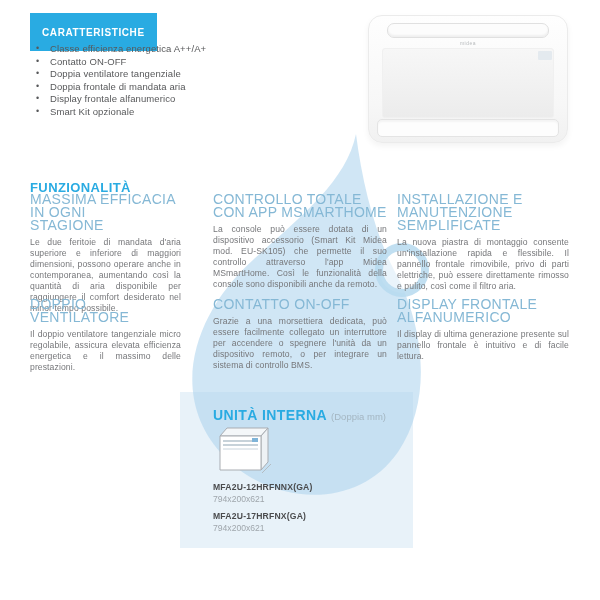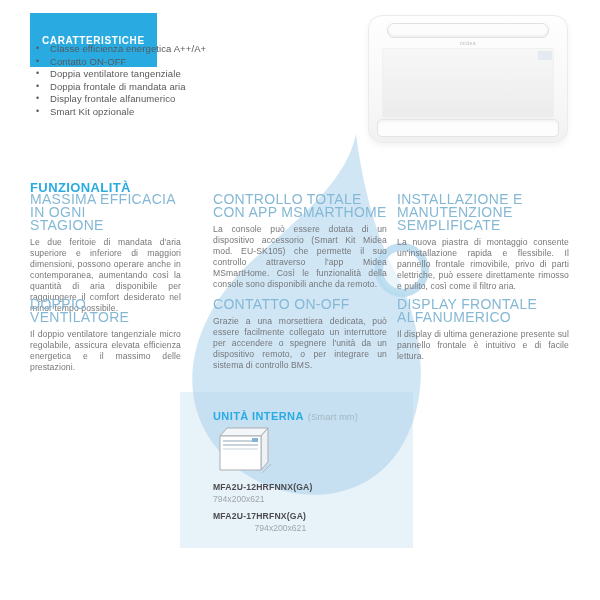--- a/index.html
+++ b/index.html
@@ -6,21 +6,21 @@
   body{
     width:600px;height:600px;position:relative;overflow:hidden;
     background:#ffffff;
     font-family:"Liberation Sans","DejaVu Sans",sans-serif;
     -webkit-font-smoothing:antialiased;
   }
   .abs{position:absolute;}
 
   
   .badge{
-    left:30px;top:13px;height:22px;padding:16px 12px;
+    left:30px;top:13px;height:22px;padding:8px 12px;
     background:#29ABE2;color:#ffffff;
     display:flex;align-items:center;
     font-size:10px;font-weight:bold;letter-spacing:.6px;
   }
 
   
   .features{left:36px;top:45px;width:270px;list-style:none;margin:0;padding:0;}
   .features li{
     position:relative;padding-left:14px;margin-bottom:4px;
     font-size:9.5px;line-height:8.5px;color:#57585A;letter-spacing:.1px;
@@ -85,26 +85,26 @@
   .s1{left:30px;top:193px;width:151px;}
   .s2{left:213px;top:193px;width:174px;}
   .s3{left:397px;top:193px;width:172px;}
   .s4{left:30px;top:298px;width:151px;}
   .s5{left:213px;top:298px;width:174px;}
   .s6{left:397px;top:298px;width:172px;}
 
   
   .unit-content{left:180px;top:392px;width:233px;height:156px;z-index:3;}
   .unit-title-row{position:absolute;left:33px;top:14px;white-space:nowrap;}
-  .unit-title{font-size:11px;font-weight:bold;color:#29ABE2;letter-spacing:.4px;}
+  .unit-title{font-size:14px;font-weight:bold;color:#29ABE2;letter-spacing:.4px;}
   .unit-subtitle{font-size:9.5px;color:#A4B6C2;margin-left:4px;}
   .unit-icon{position:absolute;left:31px;top:33px;}
   .model{position:absolute;left:33px;}
   .model-1{top:90px;}
-  .model-2{top:119px;text-align:right;}
+  .model-2{top:119px;}
   .model .name{font-size:8.6px;font-weight:bold;color:#4A4B4D;letter-spacing:.2px;}
   .model .dims{font-size:8.6px;color:#9FA6AC;margin-top:2px;}
 </style>
 </head>
 <body>
 
 <div class="abs unit-panel-bg"></div>
 
 <svg class="abs watermark" viewBox="0 0 310 400" aria-hidden="true">
   <path d="M 206 12
@@ -164,21 +164,21 @@
   <h3>CONTATTO ON-OFF</h3>
   <p>Grazie a una morsettiera dedicata, può essere facilmente collegato un interruttore per accendere o spegnere l'unità da un dispositivo remoto, o per integrare un sistema di controllo BMS.</p>
 </div>
 <div class="abs section s6">
   <h3>DISPLAY FRONTALE ALFANUMERICO</h3>
   <p>Il display di ultima generazione presente sul pannello frontale è intuitivo e di facile lettura.</p>
 </div>
 
 <div class="abs unit-content">
   <div class="unit-title-row">
-    <span class="unit-title">UNITÀ INTERNA</span><span class="unit-subtitle">(Smart mm)</span>
+    <span class="unit-title">UNITÀ INTERNA</span><span class="unit-subtitle">(Doppia mm)</span>
   </div>
 
   <svg class="unit-icon" width="62" height="52" viewBox="0 0 62 52" aria-hidden="true">
     <g fill="#fdfefe" stroke="#A9ADB2" stroke-width="1" stroke-linejoin="round">
       <polygon points="9,11 16,3 57,3 50,11" fill="#f4f7f9"></polygon>
       <polygon points="50,11 57,3 57,37 50,45" fill="#eef2f5"></polygon>
       <rect x="9" y="11" width="41" height="34" fill="#ffffff"></rect>
     </g>
     <line x1="12" y1="16" x2="47" y2="16" stroke="#B4C3CD" stroke-width="1.4"></line>
     <line x1="12" y1="20" x2="47" y2="20" stroke="#B4C3CD" stroke-width="1.4"></line>

